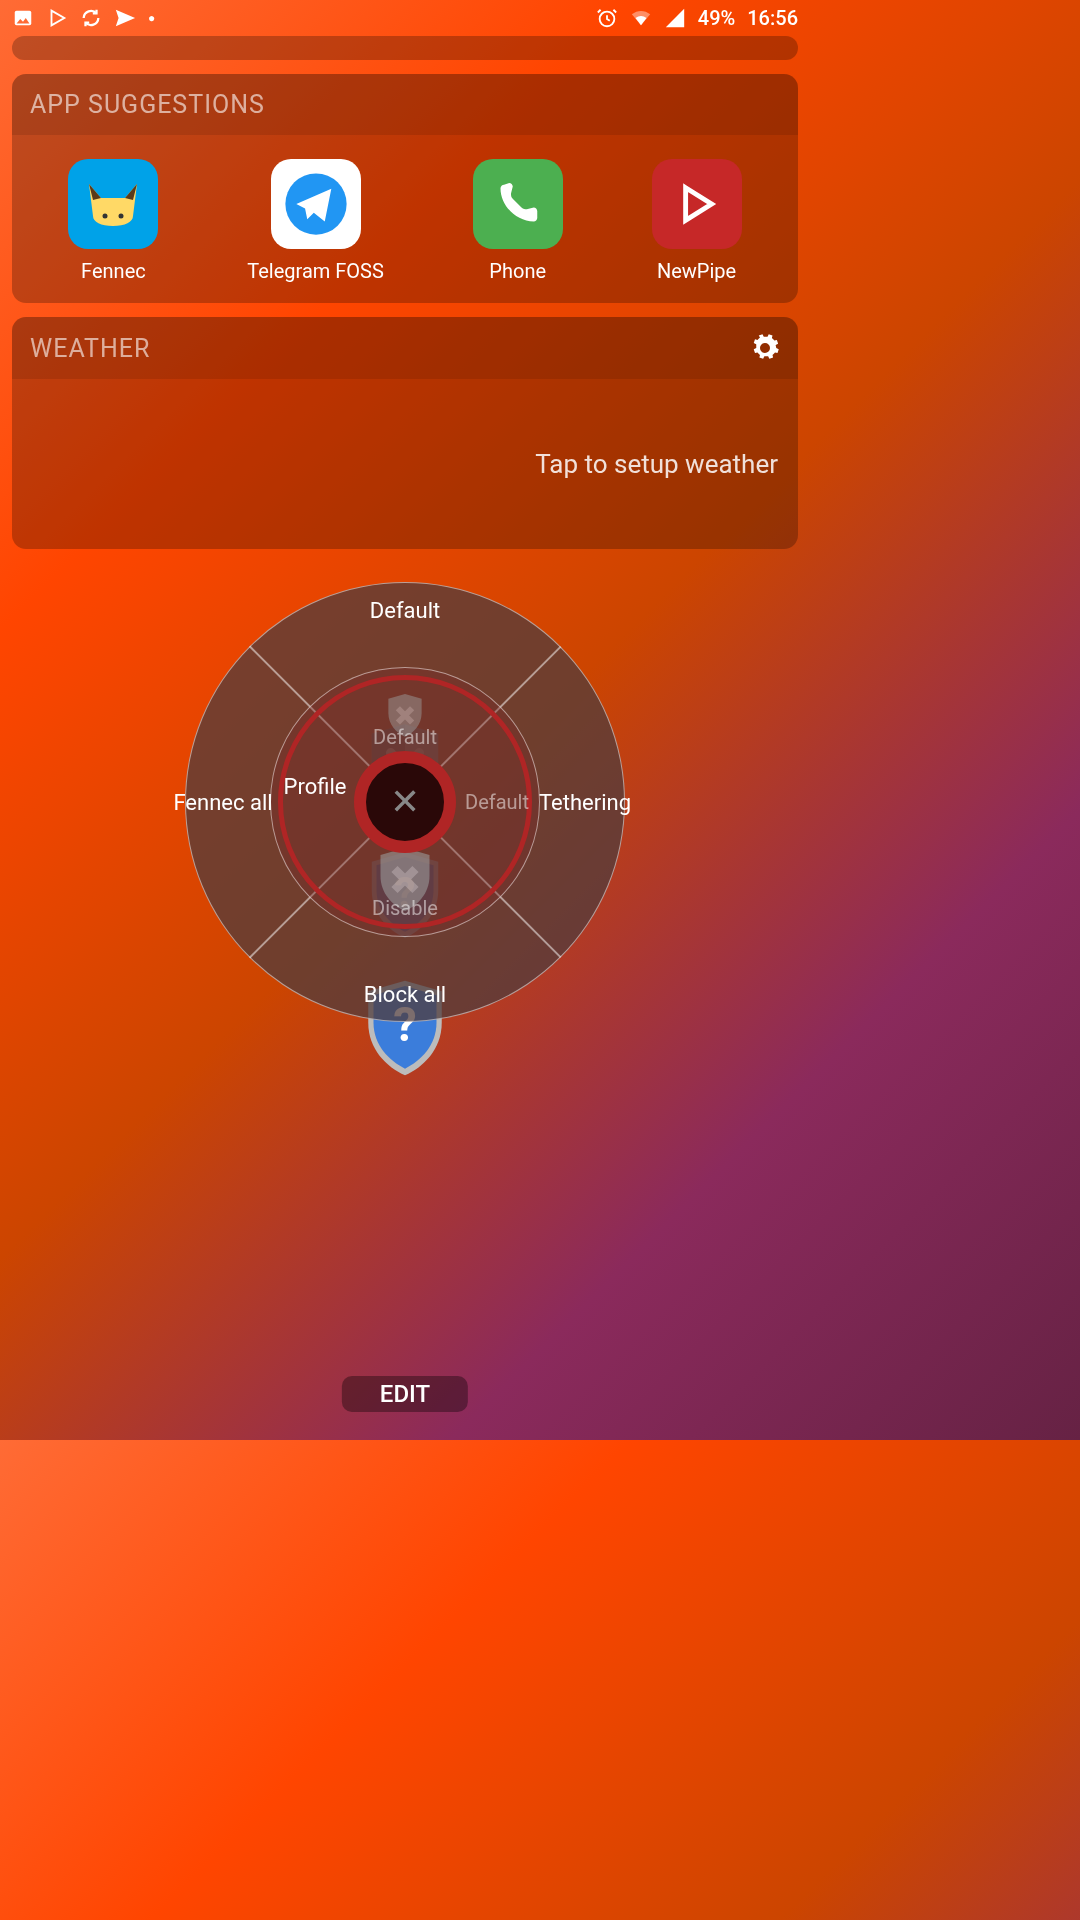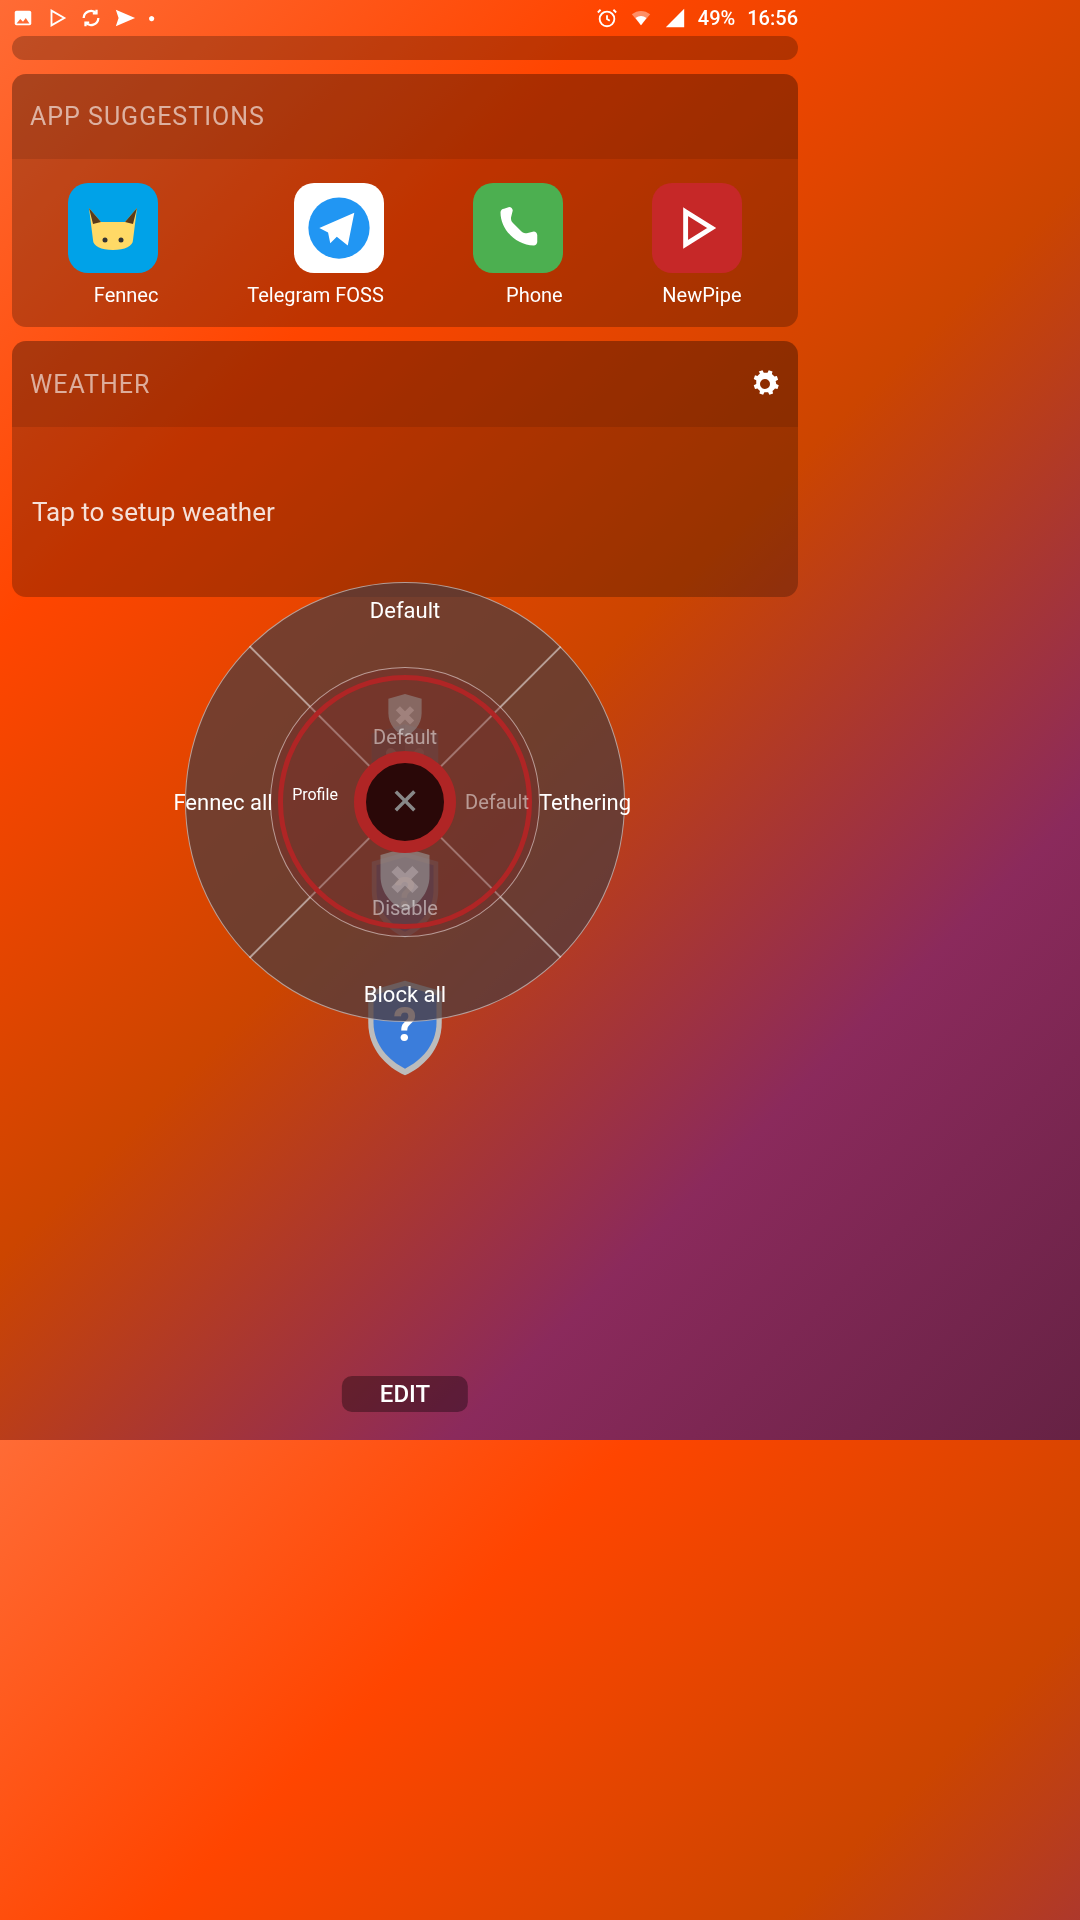--- a/index.html
+++ b/index.html
@@ -39,60 +39,60 @@
 
 
 .card {
   margin: 14px 12px;
   background: rgba(0,0,0,0.25);
   border-radius: 14px;
   overflow: hidden;
 }
 .card-header {
   background: rgba(0,0,0,0.1);
-  padding: 28px 18px;
+  padding: 16px 18px;
   color: rgba(255,255,255,0.6);
   font-size: 25px;
   font-weight: 400;
   letter-spacing: 1px;
   display: flex;
   justify-content: space-between;
   align-items: center;
 }
 .gear-icon { width: 30px; height: 30px; }
 
 .app-row {
   display: flex;
   justify-content: space-around;
   padding: 24px 12px 20px;
 }
 .app-item {
   display: flex;
   flex-direction: column;
-  align-items: flex-end;
+  align-items: center;
   gap: 10px;
   color: #fff;
   font-size: 20px;
 }
 .app-icon {
   width: 90px;
   height: 90px;
   border-radius: 20px;
   display: flex;
   align-items: center;
   justify-content: center;
 }
 .icon-fennec { background: #00a2e8; }
 .icon-telegram { background: #fff; }
 .icon-phone { background: #4caf50; }
 .icon-newpipe { background: #c62828; }
 
 .weather-body {
   padding: 70px 20px 70px;
-  text-align: left;
+  text-align: right;
   color: rgba(255,255,255,0.85);
   font-size: 26px;
   border-radius: 20px;
 }
 
 
 .shield-stack {
   position: absolute;
   left: 50%;
   transform: translateX(-50%);
@@ -346,18 +346,18 @@
   </div>
 
   <span class="radial-label" style="left:50%;top:28px">Default</span>
   <span class="radial-label" style="left:400px;top:220px">Tethering</span>
   <span class="radial-label" style="left:50%;top:412px">Block all</span>
   <span class="radial-label" style="left:38px;top:220px">Fennec all</span>
 
   <span class="radial-label dim" style="left:50%;top:155px;font-size:20px">Default</span>
   <span class="radial-label dim" style="left:312px;top:220px;font-size:20px">Default</span>
   <span class="radial-label dim" style="left:50%;top:326px;font-size:20px">Disable</span>
-  <span class="radial-label" style="left:130px;top:212px;font-size:16px">Profile</span>
+  <span class="radial-label" style="left:130px;top:204px;font-size:22px">Profile</span>
 </div>
 
 <button class="edit-button">
   <span>EDIT</span>
 </button>
 
 </body></html>

